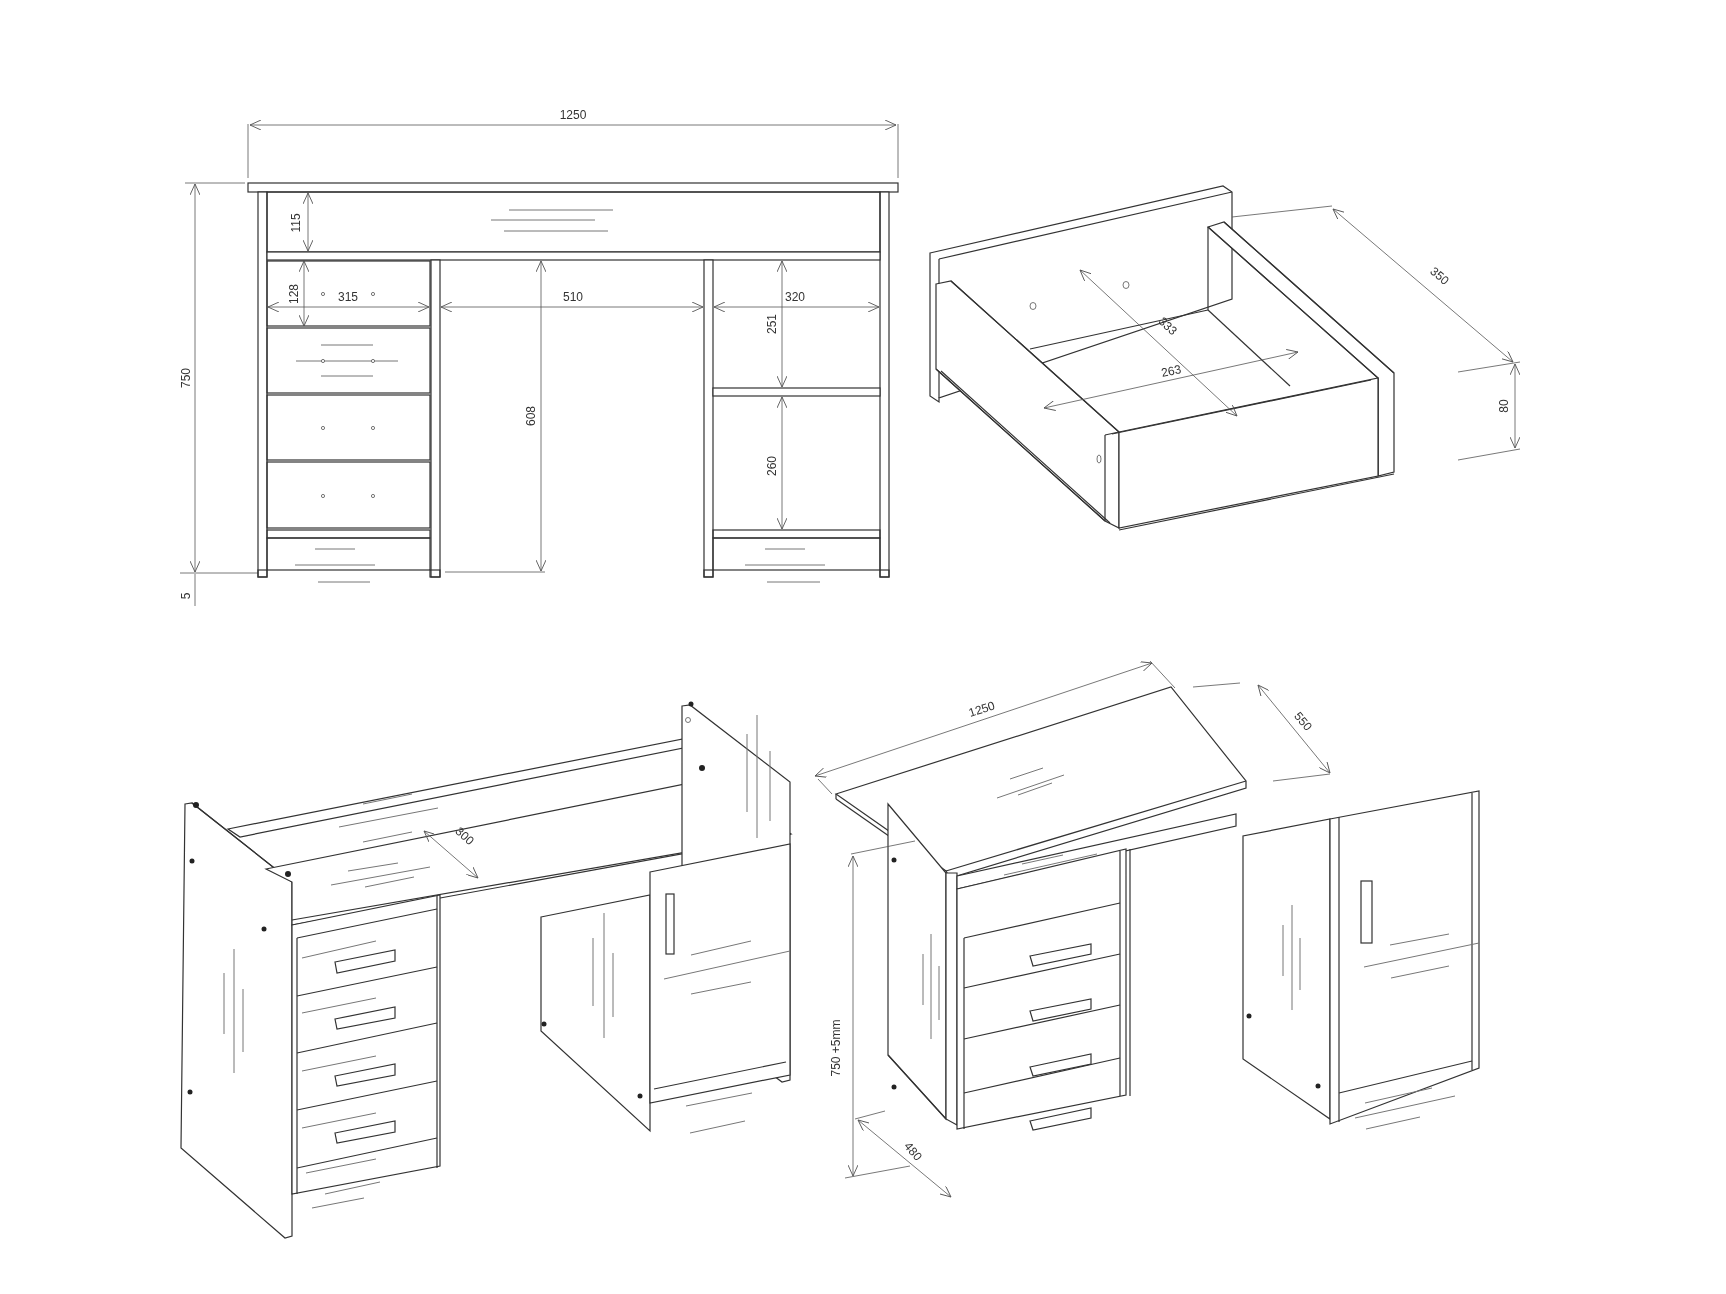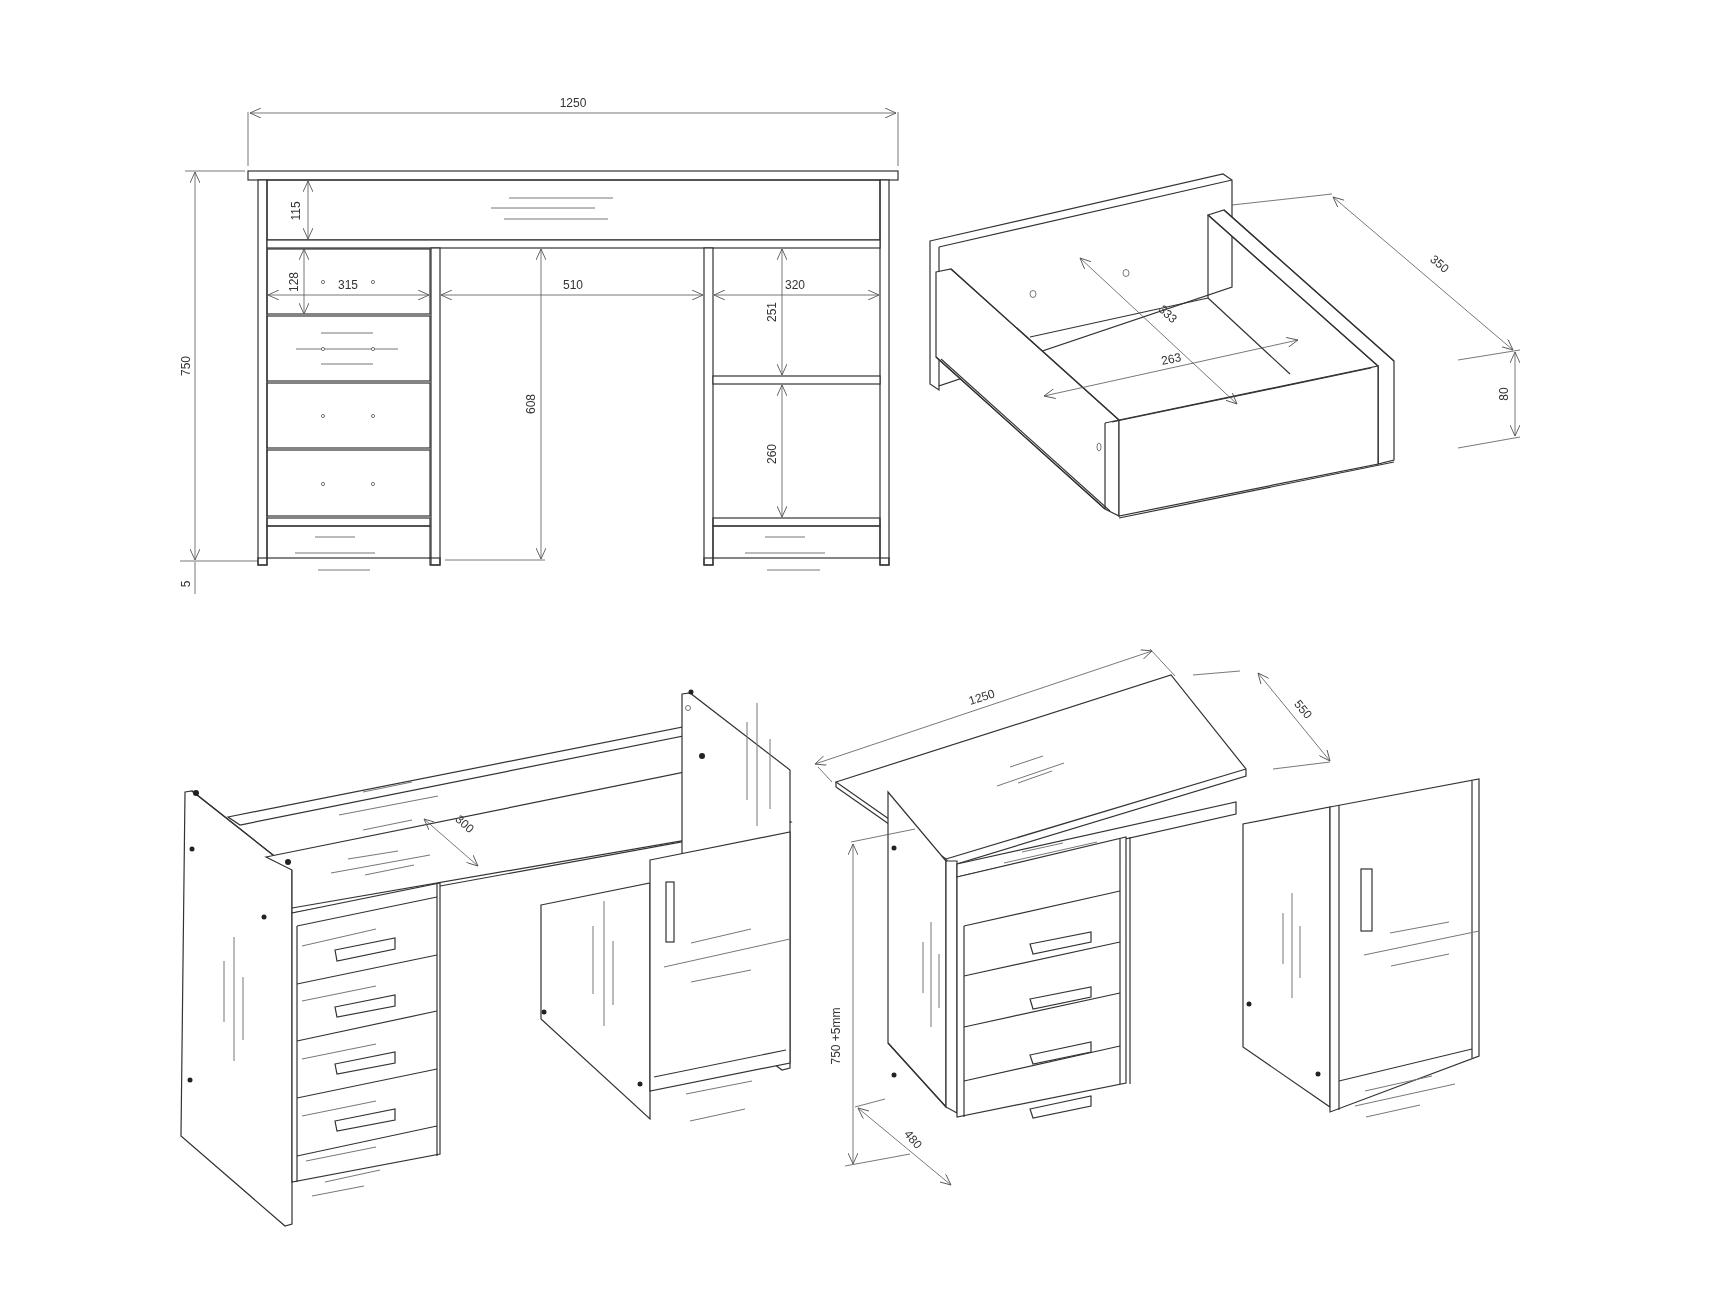--- a/index.html
+++ b/index.html
@@ -1,17 +1,17 @@
 <!DOCTYPE html>
 <html><head>
 <meta charset="utf-8">
 <style>
   html,body{margin:0;padding:0;background:#ffffff;}
   body{width:1726px;height:1294px;overflow:hidden;font-family:"DejaVu Sans","Liberation Sans",sans-serif;}
-  #sheet{position:absolute;left:0;top:4px;width:1726px;height:1044px;}
+  #sheet{position:absolute;left:0;top:16px;width:1726px;height:1044px;}
   svg text{font-family:"Liberation Sans","DejaVu Sans",sans-serif;font-size:12px;fill:#333;}
   .ln{stroke:#333;stroke-width:1.2;fill:none;}
   .dm{stroke:#555;stroke-width:0.8;fill:none;}
   .hl{stroke:#777;stroke-width:1;fill:none;}
   .fill{fill:#fff;stroke:#333;stroke-width:1.2;}
   .dot{fill:#222;}
   .hole{fill:#fff;stroke:#555;stroke-width:0.8;}
 </style>
 </head>
 <body>

